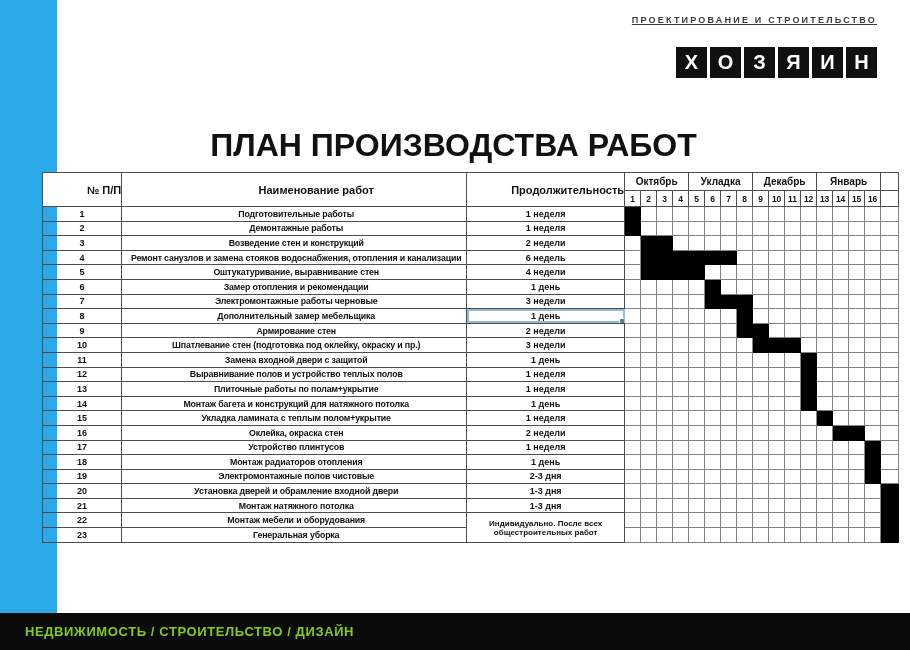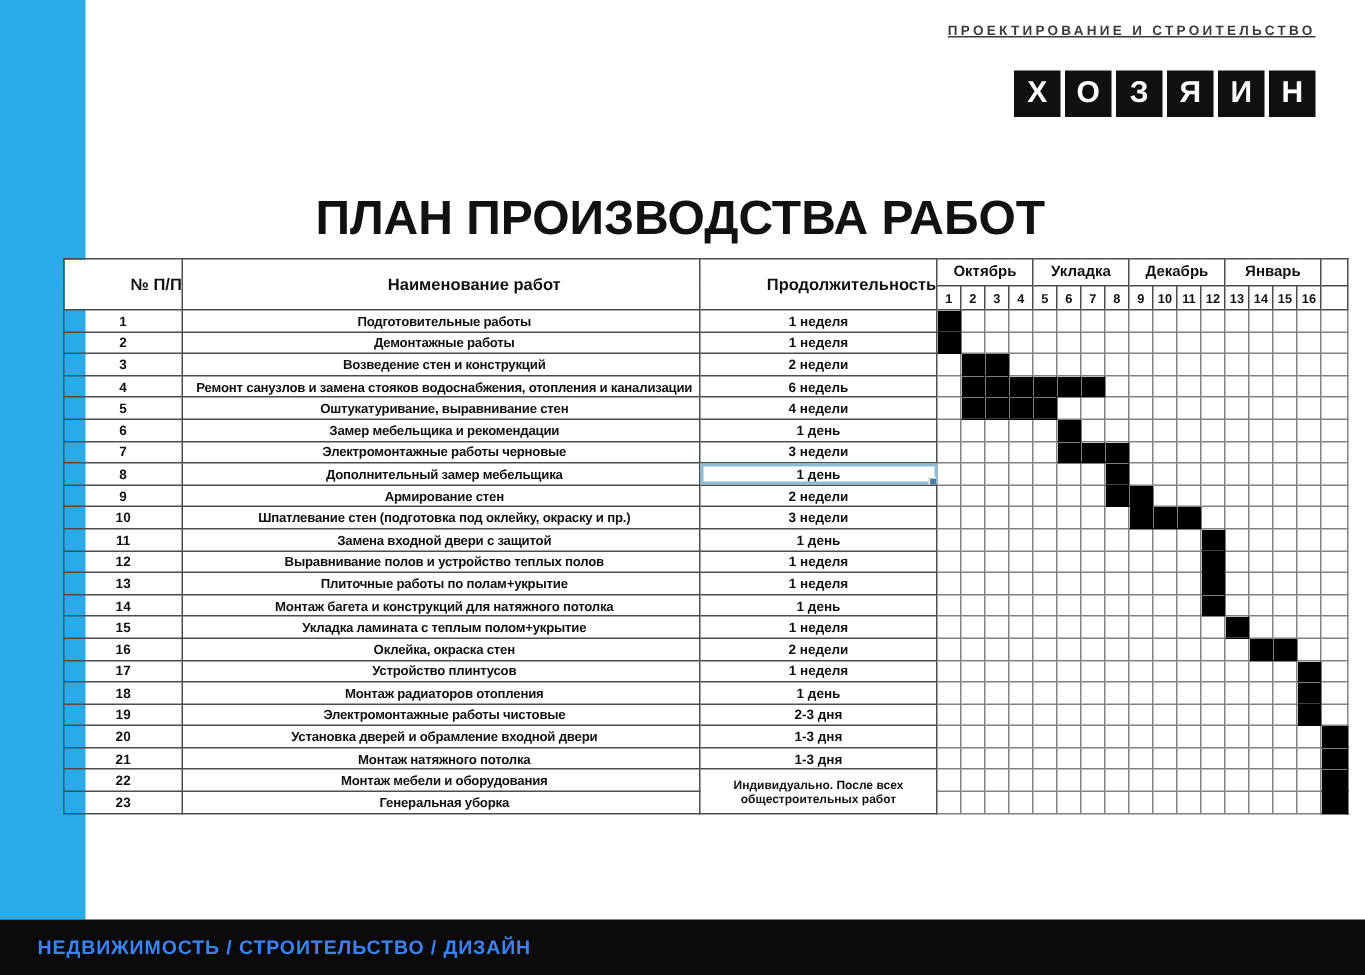--- a/index.html
+++ b/index.html
@@ -29,21 +29,21 @@
   .num{font-size:9px;font-weight:bold;text-align:center;}
   .nm{font-size:8.8px;font-weight:bold;text-align:center;padding-left:4px;letter-spacing:-0.15px;}
   .dur{font-size:9px;font-weight:bold;text-align:center;}
   .mergedDur{font-size:8px;line-height:9px;white-space:normal;font-weight:bold;text-align:center;}
   td.bar{background:var(--bar,#000);border-color:var(--bar,#000);}
   td.selected{outline:2px solid var(--sel,#8fbcd9);outline-offset:-2px;position:relative;}
   .handle{position:absolute;right:-3px;bottom:-3px;width:6px;height:6px;
           background:var(--selh,#4e7fa3);border:1px solid #fff;z-index:3;}
   
   .footer{position:absolute;left:0;bottom:0;width:910px;height:37px;background:var(--footer,#0a0a0a);
-          color:#3b82f6;display:flex;align-items:center;justify-content:space-between;
+          color:#84cc16;display:flex;align-items:center;justify-content:space-between;
           padding:0 25px;box-sizing:border-box;}
   .footer .fl{font-size:13px;font-weight:bold;letter-spacing:0.6px;}
   .footer .fr{font-size:13px;font-weight:bold;letter-spacing:1px;}
 </style>
 </head>
 <body>
 
 <div class="page">
   <div class="stripe"></div>
 
@@ -222,21 +222,21 @@
             <td class="gc"></td>
             <td class="gc"></td>
             <td class="gc"></td>
             <td class="gc"></td>
             <td class="gc"></td>
             <td class="gc"></td>
             <td class="gc"></td>
           </tr>
           <tr>
             <td class="tc num">6</td>
-            <td class="tc nm">Замер мебельщика и рекомендации</td>
+            <td class="tc nm">Замер отопления и рекомендации</td>
             <td class="tc dur">1 день</td>
             <td class="gc"></td>
             <td class="gc"></td>
             <td class="gc"></td>
             <td class="gc"></td>
             <td class="gc"></td>
             <td class="gc bar"></td>
             <td class="gc"></td>
             <td class="gc"></td>
             <td class="gc"></td>
@@ -508,21 +508,21 @@
             <td class="gc"></td>
             <td class="gc"></td>
             <td class="gc"></td>
             <td class="gc"></td>
             <td class="gc"></td>
             <td class="gc bar"></td>
             <td class="gc"></td>
           </tr>
           <tr>
             <td class="tc num">19</td>
-            <td class="tc nm">Электромонтажные работы чистовые</td>
+            <td class="tc nm">Электромонтажные полов чистовые</td>
             <td class="tc dur">2-3 дня</td>
             <td class="gc"></td>
             <td class="gc"></td>
             <td class="gc"></td>
             <td class="gc"></td>
             <td class="gc"></td>
             <td class="gc"></td>
             <td class="gc"></td>
             <td class="gc"></td>
             <td class="gc"></td>

